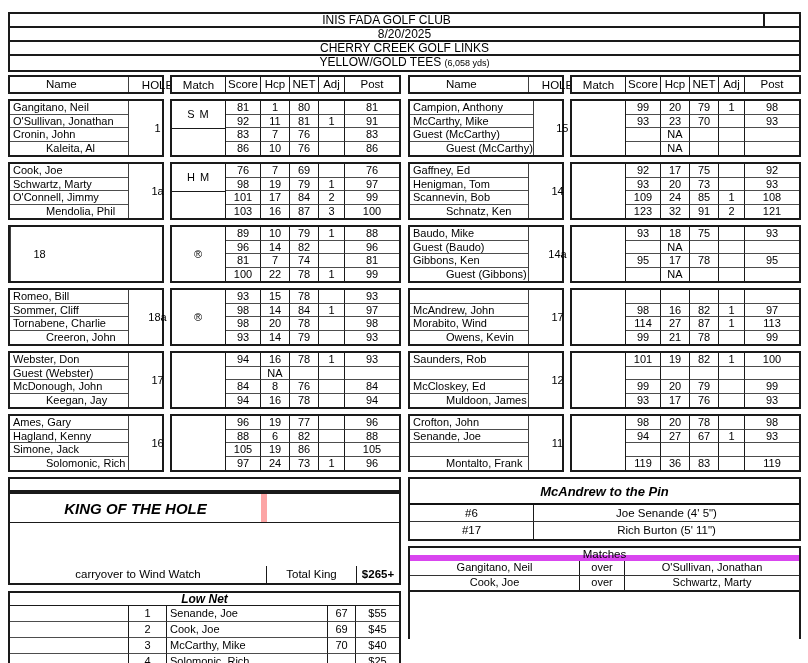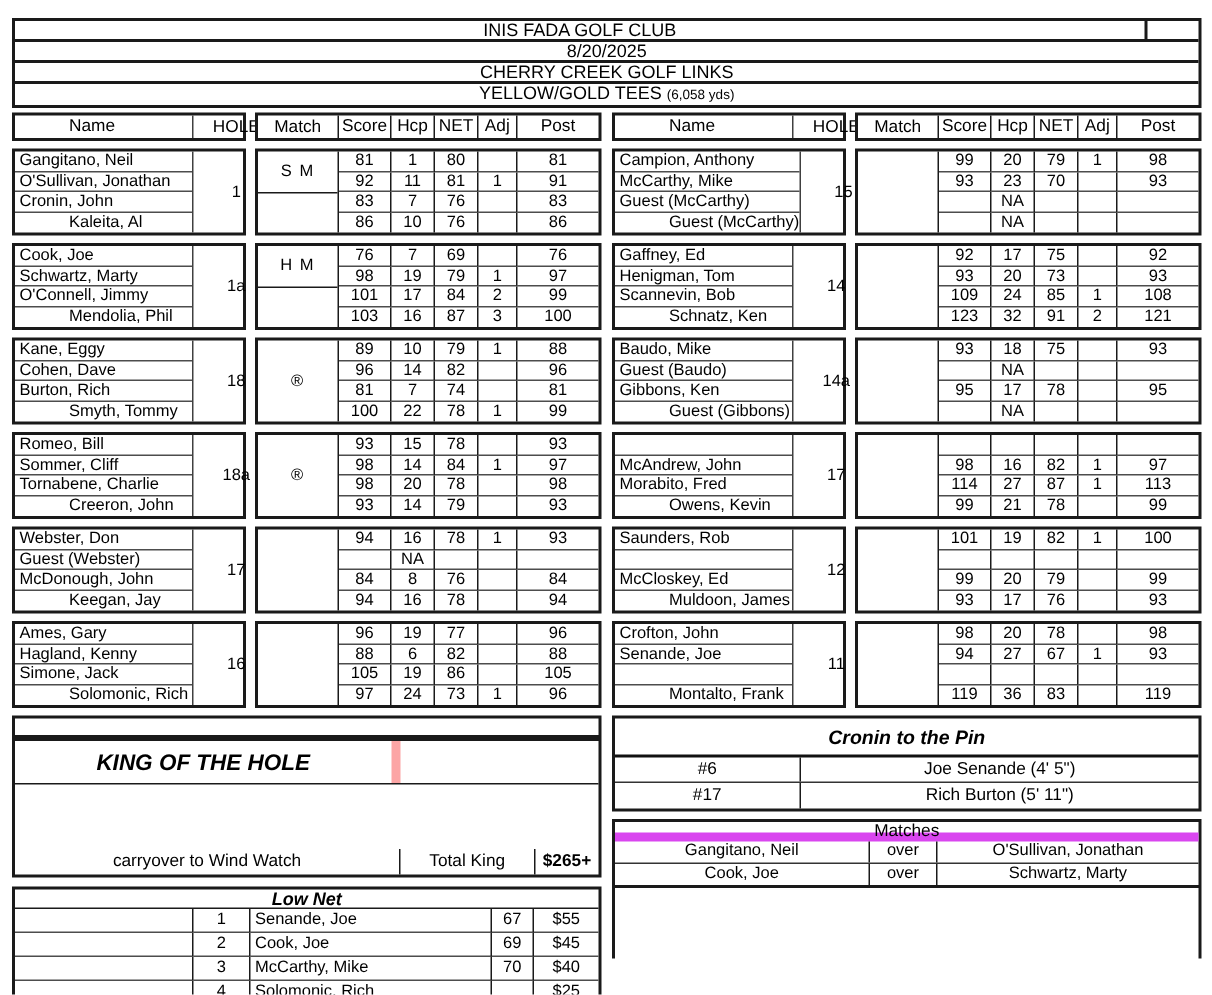--- a/index.html
+++ b/index.html
@@ -225,26 +225,20 @@
                 <div class="num-cell">103</div>
                 <div class="num-cell">16</div>
                 <div class="num-cell">87</div>
                 <div class="num-cell">3</div>
                 <div class="num-cell">100</div>
               </div>
             </div>
           </div>
           <div class="group-block">
             <div class="nh-box">
-              <div class="names-col">
-                <div class="name-cell">Kane, Eggy</div>
-                <div class="name-cell">Cohen, Dave</div>
-                <div class="name-cell">Burton, Rich</div>
-                <div class="name-cell">Smyth, Tommy</div>
-              </div>
               <div class="hole-cell">18</div>
             </div>
             <div class="sc-box">
               <div class="match-col">
                 <div class="match-cell full">®</div>
               </div>
               <div class="score-grid">
                 <div class="num-cell">89</div>
                 <div class="num-cell">10</div>
                 <div class="num-cell">79</div>
@@ -519,21 +513,21 @@
                 <div class="num-cell"></div>
                 <div class="num-cell"></div>
               </div>
             </div>
           </div>
           <div class="group-block">
             <div class="nh-box">
               <div class="names-col">
                 <div class="name-cell"></div>
                 <div class="name-cell">McAndrew, John</div>
-                <div class="name-cell">Morabito, Fred</div>
+                <div class="name-cell">Morabito, Wind</div>
                 <div class="name-cell">Owens, Kevin</div>
               </div>
               <div class="hole-cell">17</div>
             </div>
             <div class="sc-box">
               <div class="match-col">
                 <div class="match-cell full"></div>
               </div>
               <div class="score-grid">
                 <div class="num-cell"></div>
@@ -687,21 +681,21 @@
           <div class="ln-cell nb"></div>
           <div class="ln-cell ln-rank nb">5</div>
           <div class="ln-cell ln-name nb">Henigman, Tom</div>
           <div class="ln-cell ln-prize nr nb">$25</div>
         </div>
       </div>
     </div>
 
     <div class="bcol-r">
       <div class="pin-box">
-        <div class="pin-title">Cronin to the Pin</div>
+        <div class="pin-title">McAndrew to the Pin</div>
         <div class="pin-row">
           <div class="pin-hole">#6</div>
           <div class="pin-winner">Joe Senande (4' 5")</div>
         </div>
         <div class="pin-row">
           <div class="pin-hole">#17</div>
           <div class="pin-winner">Rich Burton (5' 11")</div>
         </div>
       </div>
 

